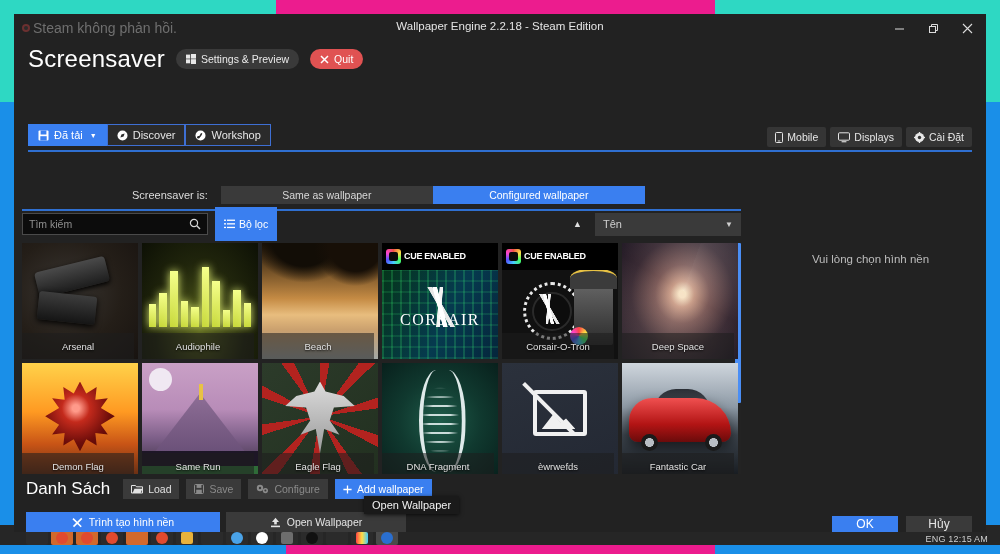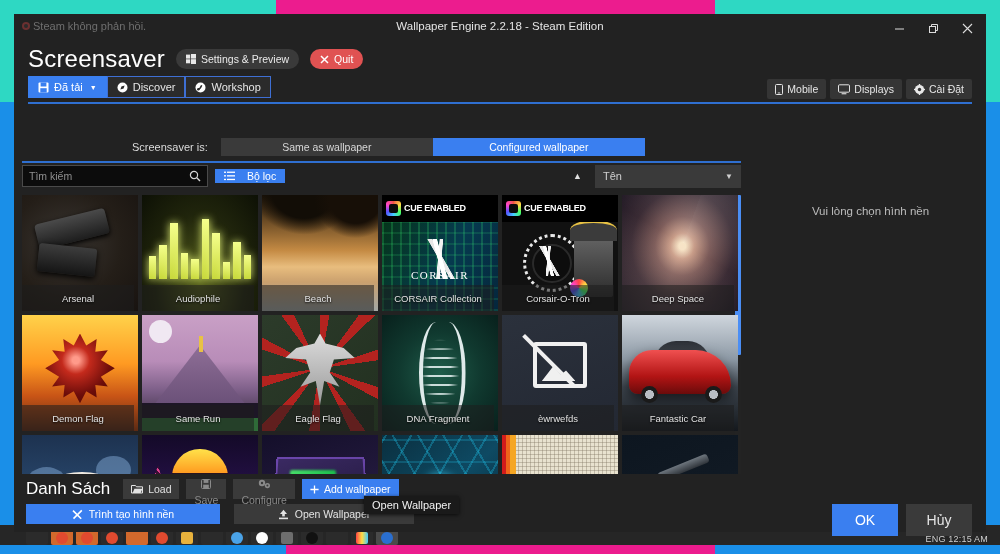--- a/index.html
+++ b/index.html
@@ -57,21 +57,21 @@
   }
   #titlebar .winbtns { position:absolute; right:2px; top:0; display:flex; height:28px; }
   .winbtn {
     width:34px; height:28px; display:flex; align-items:center; justify-content:center;
     color:#dcdcdc; font-size:12px; cursor:default;
   }
   .winbtn svg { display:block; }
 
   
   #steam-toast {
-    position:absolute; left:8px; top:6px; font-size:11px; color:#6f6f6f;
+    position:absolute; left:8px; top:6px; font-size:14px; color:#6f6f6f;
     display:flex; align-items:center; gap:3px; white-space:nowrap;
   }
   #steam-toast .sicon {
     width:8px; height:8px; border-radius:50%; background:#6b3030; display:inline-block;
     position:relative;
   }
   #steam-toast .sicon::after{
     content:""; position:absolute; left:2px; top:2px; width:4px; height:4px;
     border-radius:50%; background:#2b2b2b;
   }
@@ -84,20 +84,21 @@
     padding:0 10px; display:inline-flex; align-items:center; gap:5px;
     font-size:10.5px; cursor:pointer; border:none;
   }
   .pill.red { background:#e05252; color:#fff; }
   .pill .gi { display:inline-flex; }
 
   
   #tabrow {
     height:26px; padding:0 14px; display:flex; align-items:stretch; gap:0; flex:0 0 26px;
     position:relative;
+    margin-top:48px;
   }
   .tabbtn {
     display:inline-flex; align-items:center; gap:5px; padding:0 9px;
     font-size:11px; color:#e6e6e6; background:#2b2b2b;
     border:1px solid #3e6fd4; cursor:pointer; height:22px;
   }
   .tabbtn.active { background:#3a7ff0; color:#fff; border-color:#3a7ff0; }
   .tabbtn .caret { font-size:7px; margin-left:2px; }
   #tabrow .rightbtns { margin-left:auto; display:flex; gap:4px; align-items:center; }
   .hbtn {
@@ -138,22 +139,22 @@
   #searchbox {
     width:186px; height:22px; background:#0c0c0c; border:1px solid #4a4a4a;
     display:flex; align-items:center; padding:0 6px; gap:4px;
   }
   #searchbox input {
     flex:1; background:transparent; border:none; outline:none;
     color:#cfcfcf; font-size:10.5px; font-family:"Liberation Sans", sans-serif;
   }
   #searchbox input::placeholder { color:#8f8f8f; }
   .blue-btn {
-    background:#3a7ff0; color:#fff; border:none; height:14px; padding:0 9px;
-    display:inline-flex; align-items:center; gap:12px; font-size:10.5px; cursor:pointer;
+    background:#3a7ff0; color:#fff; border:none; height:34px; padding:0 9px;
+    display:inline-flex; align-items:center; gap:4px; font-size:10.5px; cursor:pointer;
   }
   #filterrow .spacer { flex:1 1 auto; }
   #sortcaret { color:#e0e0e0; font-size:9px; margin-right:6px; cursor:pointer; }
   #sortsel {
     width:146px; height:23px; background:#3a3a3a; color:#cfcfcf;
     display:flex; align-items:center; padding:0 8px; font-size:11px; cursor:pointer;
   }
   #sortsel .dd { margin-left:auto; font-size:8px; }
 
   
@@ -227,21 +228,21 @@
   .sails {
     position:absolute; left:26%; top:38%; width:48%; height:34%;
     background:
       linear-gradient(75deg, transparent 46%, #fff 47% 53%, transparent 54%),
       linear-gradient(95deg, transparent 46%, #f2f2f2 47% 52%, transparent 53%),
       linear-gradient(60deg, transparent 48%, #e8e8e8 49% 54%, transparent 55%);
     filter:blur(.2px);
   }
   .brandtxt {
     position:absolute; left:0; right:0; bottom:26%; text-align:center;
-    color:#fff; font-size:11px; letter-spacing:1.5px; font-family:"Liberation Serif", serif;
+    color:#fff; font-size:16px; letter-spacing:1.5px; font-family:"Liberation Serif", serif;
   }
   .dotring {
     position:absolute; left:18%; top:34%; width:50%; height:50%;
     border-radius:50%; border:3px dotted #e9e9e9;
   }
   .dotring::after{
     content:""; position:absolute; inset:12%; border-radius:50%; background:#0d0d0d;
     box-shadow:inset 0 0 0 2px #2a2a2a;
   }
   .robot { position:absolute; right:4%; top:30%; width:34%; height:58%;
@@ -405,37 +406,37 @@
   
   #listbar {
     height:30px; display:flex; align-items:center; gap:7px; padding:0 14px 0 12px;
     flex:0 0 30px; position:relative;
   }
   #listbar .listtitle { font-size:17px; color:#fff; margin-right:6px; }
   .greybtn {
     display:inline-flex; align-items:center; gap:5px; padding:0 8px; height:20px;
     font-size:10.5px; color:#e2e2e2; background:#3a3a3a; border:none; cursor:pointer;
   }
-  .greybtn.disabled { color:#8a8a8a;flex-direction:column; }
+  .greybtn.disabled { color:#8a8a8a; }
   .greybtn.bluebg { background:#3a7ff0; color:#fff; }
   #tooltip {
     position:absolute; left:350px; top:22px; background:#1a1a1a; color:#f2f2f2;
     font-size:11px; padding:3px 8px; white-space:nowrap; z-index:30;
     box-shadow:0 1px 4px rgba(0,0,0,.7);
   }
 
-  #actionrow { height:28px; display:flex; align-items:flex-start; gap:14px; padding:0 14px 0 12px; flex:0 0 28px; }
+  #actionrow { height:28px; display:flex; align-items:flex-end; gap:6px; padding:0 14px 0 12px; flex:0 0 28px; }
   .actbtn {
     height:20px; display:inline-flex; align-items:center; justify-content:center; gap:6px;
     font-size:10.5px; border:none; cursor:pointer;
   }
   .actbtn.primary { background:#3a7ff0; color:#fff; width:194px; }
   .actbtn.secondary { background:#3a3a3a; color:#e4e4e4; width:180px; }
   #actionrow .rightacts { margin-left:auto; display:flex; gap:8px; }
-  .dlgbtn { width:66px; height:32px; font-size:14px; border:none; cursor:pointer; }
+  .dlgbtn { width:66px; height:16px; font-size:12px; border:none; cursor:pointer; }
   .dlgbtn.ok { background:#3a7ff0; color:#fff; }
   .dlgbtn.cancel { background:#3a3a3a; color:#e4e4e4; }
 
   .gi svg { display:block; }
 </style>
 </head>
 <body>
 
 <div id="desktop">
   <div class="band band-teal-left"></div>
@@ -702,21 +703,20 @@
           <div class="card">
             <div class="thumb t-corsair1">
               <div class="pcb"></div>
               <div class="sails"></div>
               <div class="brandtxt">CORSAIR</div>
               <div class="cue">
                 <span class="ring"></span>
                 <span class="ctxt">CUE ENABLED</span>
               </div>
             </div>
-            <div class="cap">CORSAIR Collection</div>
           </div>
 
           <div class="card">
             <div class="thumb t-corsair2">
               <div class="dotring"></div>
               <div class="sails" style="left:22%;top:44%;width:36%;height:26%"></div>
               <div class="robot"></div>
               <div class="rgbblob"></div>
               <div class="cue">
                 <span class="ring"></span>

